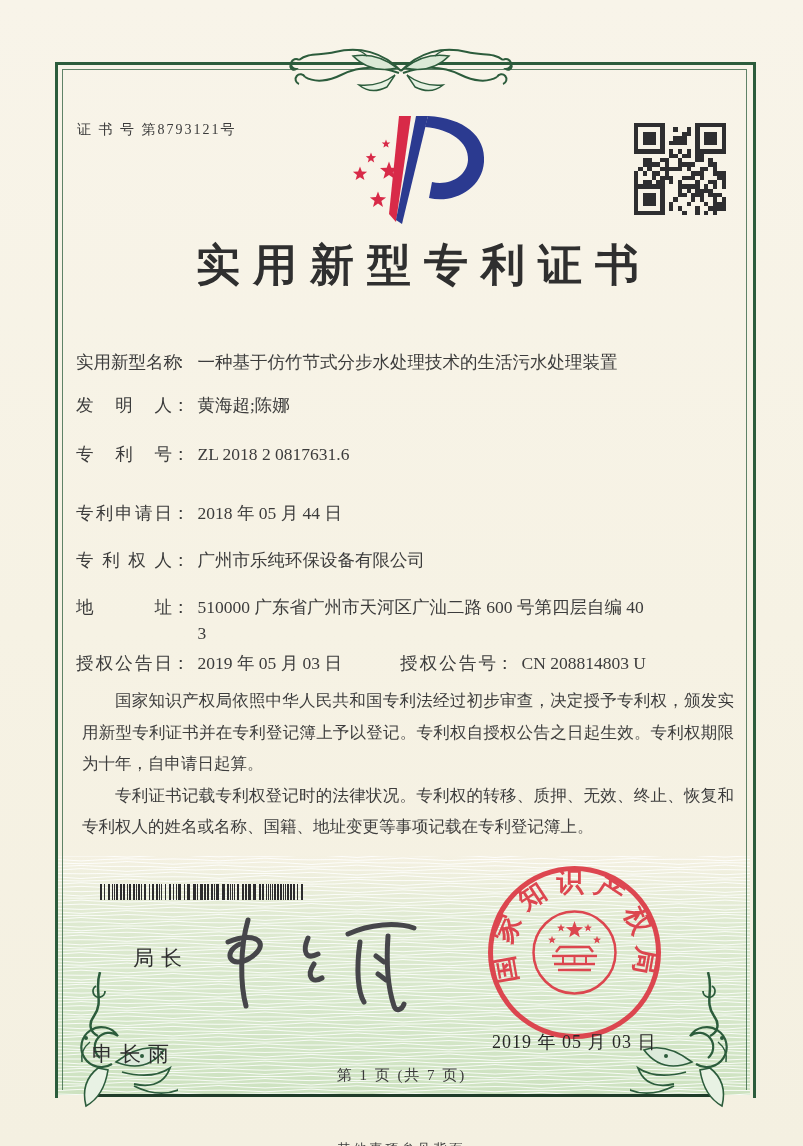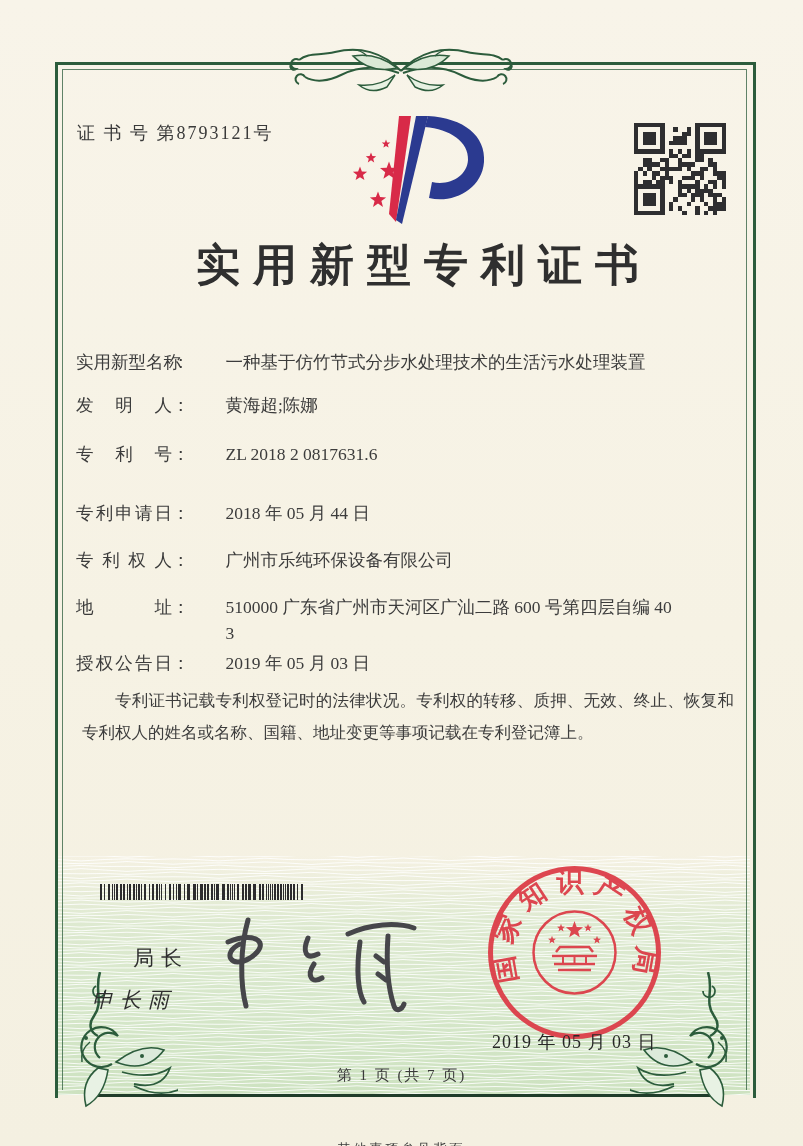--- a/index.html
+++ b/index.html
@@ -20,38 +20,38 @@
   
   .border-outer{left:55px;top:62px;width:695px;height:1033px;
     border-top:3px solid var(--border-green);
     border-left:3px solid var(--border-green);
     border-right:3px solid var(--border-green);}
   .border-inner{left:62px;top:69px;width:683px;height:1020px;
     border-top:1px solid rgba(44,92,60,.75);
     border-left:1px solid rgba(44,92,60,.75);
     border-right:1px solid rgba(44,92,60,.75);}
   .bottom-rule{left:98px;top:1094px;width:612px;height:3px;background:#1f3c29;}
-  .cert-no{left:77px;top:121px;font-size:18px;letter-spacing:2px;color:#3a3a3a;}
+  .cert-no{left:77px;top:121px;font-size:14px;letter-spacing:2px;color:#3a3a3a;}
   .title{left:0;top:236px;width:100%;text-align:center;margin:0;
     font-size:44px;font-weight:600;letter-spacing:13px;color:#2f2f2f;text-indent:13px;padding-left:16px;}
   .logo{left:332px;top:110px;}
   .qr{left:634px;top:123px;}
   .frow{left:76px;width:662px;font-size:17.5px;line-height:26px;color:#3c3c3c;white-space:nowrap;}
   .flabel{display:inline-block;width:96px;text-align:justify;text-align-last:justify;vertical-align:top;}
   .fcolon{display:inline-block;margin-right:8px;vertical-align:top;}
-  .fvalue{display:inline-block;vertical-align:top;margin-left:28px;}
+  .fvalue{display:inline-block;vertical-align:top;}
   .fvalue2{display:block;}
   .grant-no-pair{position:absolute;left:324px;top:0;}
   .body-text{left:82px;top:685px;width:652px;font-size:16.5px;line-height:31.5px;
     text-align:justify;color:#3d3d3d;}
   .body-text p{margin:0;text-indent:2em;}
   .barcode{left:100px;top:884px;}
   .signoff{left:92px;font-size:21px;letter-spacing:7px;color:#2e2e2e;}
   .signoff.t1{top:944px;margin-left:41px;}
-  .signoff.t2{top:986px;font-style:italic;}
+  .signoff.t2{top:1040px;}
   .signature{left:210px;top:900px;}
   .seal{left:482px;top:860px;opacity:.93;}
   .seal-date{left:492px;top:1030px;font-size:18px;color:#272727;letter-spacing:1px;}
   .page-num{left:0;top:1066px;width:100%;text-align:center;font-size:15px;color:#3a3a3a;letter-spacing:2px;}
   .back-note{left:0;top:1116px;width:100%;text-align:center;font-size:13px;color:#3a3a3a;letter-spacing:3px;margin-top:24px;}
   .ornament-top{left:285px;top:38px;}
   .flourish{left:38px;top:972px;}
   .flourish.right{left:630px;transform:scaleX(-1);}
   svg{display:block;}
 </style>
@@ -436,23 +436,27 @@
   <span class="flabel">专利申请日</span><span class="fcolon">：</span><span class="fvalue">2018 年 05 月 44 日</span>
 </div>
 <div class="abs frow" style="top:547px">
   <span class="flabel">专利权人</span><span class="fcolon">：</span><span class="fvalue">广州市乐纯环保设备有限公司</span>
 </div>
 <div class="abs frow" style="top:594px">
   <span class="flabel">地址</span><span class="fcolon">：</span><span class="fvalue"><span class="fvalue2">510000 广东省广州市天河区广汕二路 600 号第四层自编 40</span><span class="fvalue2">3</span></span>
 </div>
 <div class="abs frow" style="top:650px">
   <span class="flabel">授权公告日</span><span class="fcolon">：</span><span class="fvalue">2019 年 05 月 03 日</span>
+  <span class="grant-no-pair">
+    <span class="flabel">授权公告号</span><span class="fcolon">：</span><span class="fvalue">CN 208814803 U</span>
+  </span>
 </div>
 
 <div class="abs body-text">
+  <p>国家知识产权局依照中华人民共和国专利法经过初步审查，决定授予专利权，颁发实用新型专利证书并在专利登记簿上予以登记。专利权自授权公告之日起生效。专利权期限为十年，自申请日起算。</p>
   <p>专利证书记载专利权登记时的法律状况。专利权的转移、质押、无效、终止、恢复和专利权人的姓名或名称、国籍、地址变更等事项记载在专利登记簿上。</p>
 </div>
 
 <svg class="abs barcode" id="barcode" width="205" height="16">
     <rect x="0" y="0" width="2" height="16" fill="#2c2c2e"></rect>
     <rect x="4" y="0" width="1" height="16" fill="#2c2c2e"></rect>
     <rect x="8" y="0" width="2" height="16" fill="#2c2c2e"></rect>
     <rect x="12" y="0" width="1" height="16" fill="#2c2c2e"></rect>
     <rect x="14" y="0" width="1" height="16" fill="#2c2c2e"></rect>
     <rect x="16" y="0" width="2" height="16" fill="#2c2c2e"></rect>

